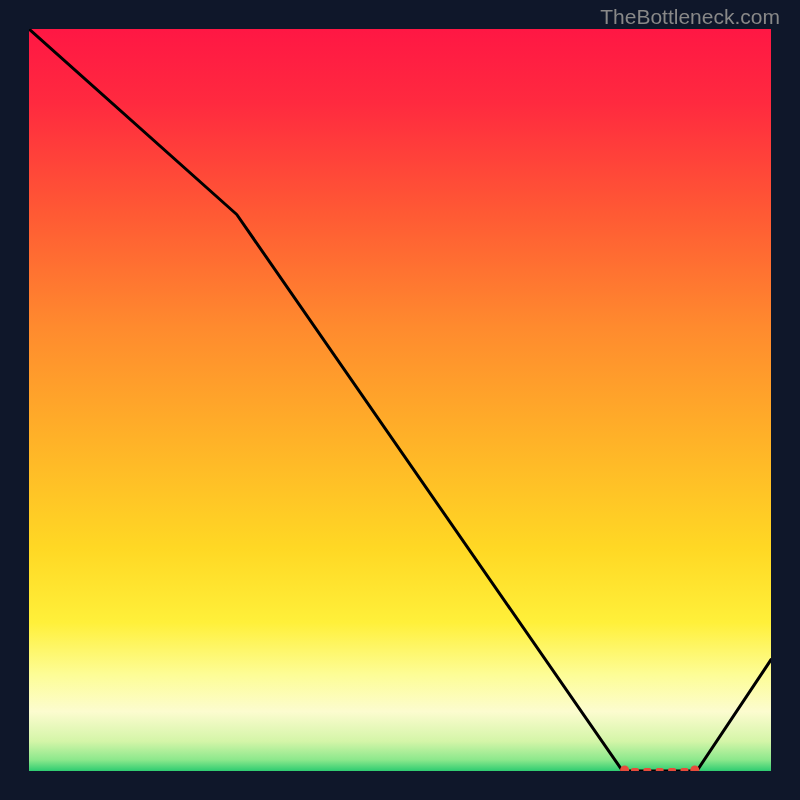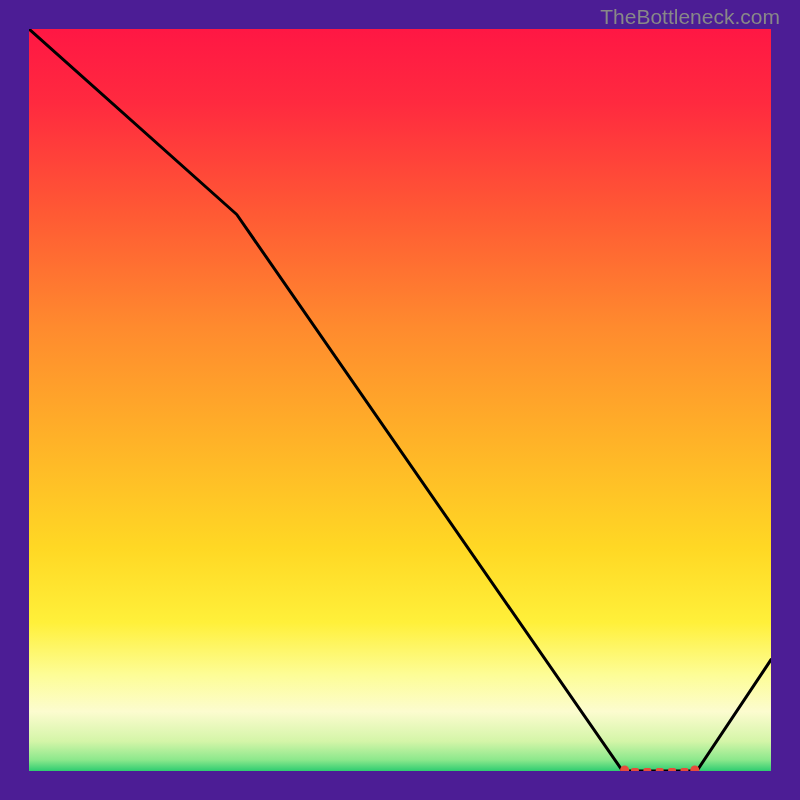--- a/index.html
+++ b/index.html
@@ -8,21 +8,21 @@
     background: #000;
     width: 800px;
     height: 800px;
     overflow: hidden;
     font-family: Arial, sans-serif;
   }
   .container {
     position: relative;
     width: 800px;
     height: 800px;
-    background: #4c1d95;
+    background: #0f172a;
   }
   .watermark {
     position: absolute;
     top: 5px;
     right: 20px;
     color: #888;
     font-size: 21px;
     font-weight: normal;
     z-index: 10;
   }

